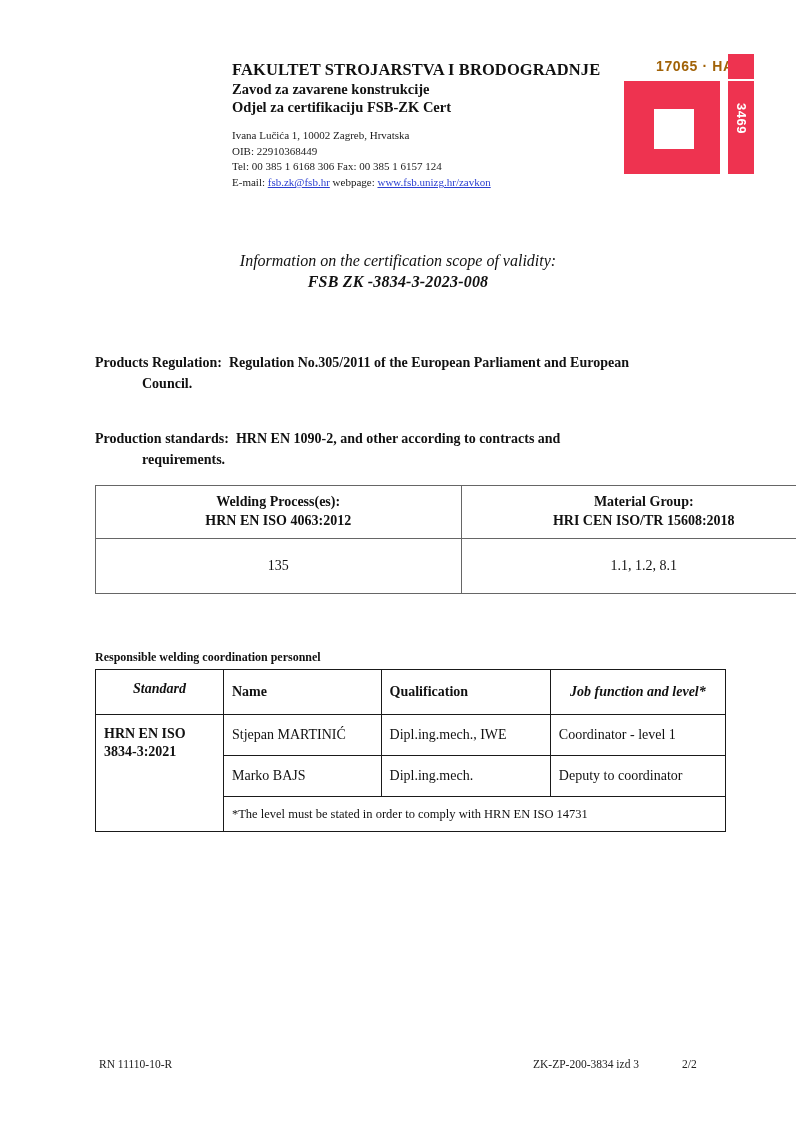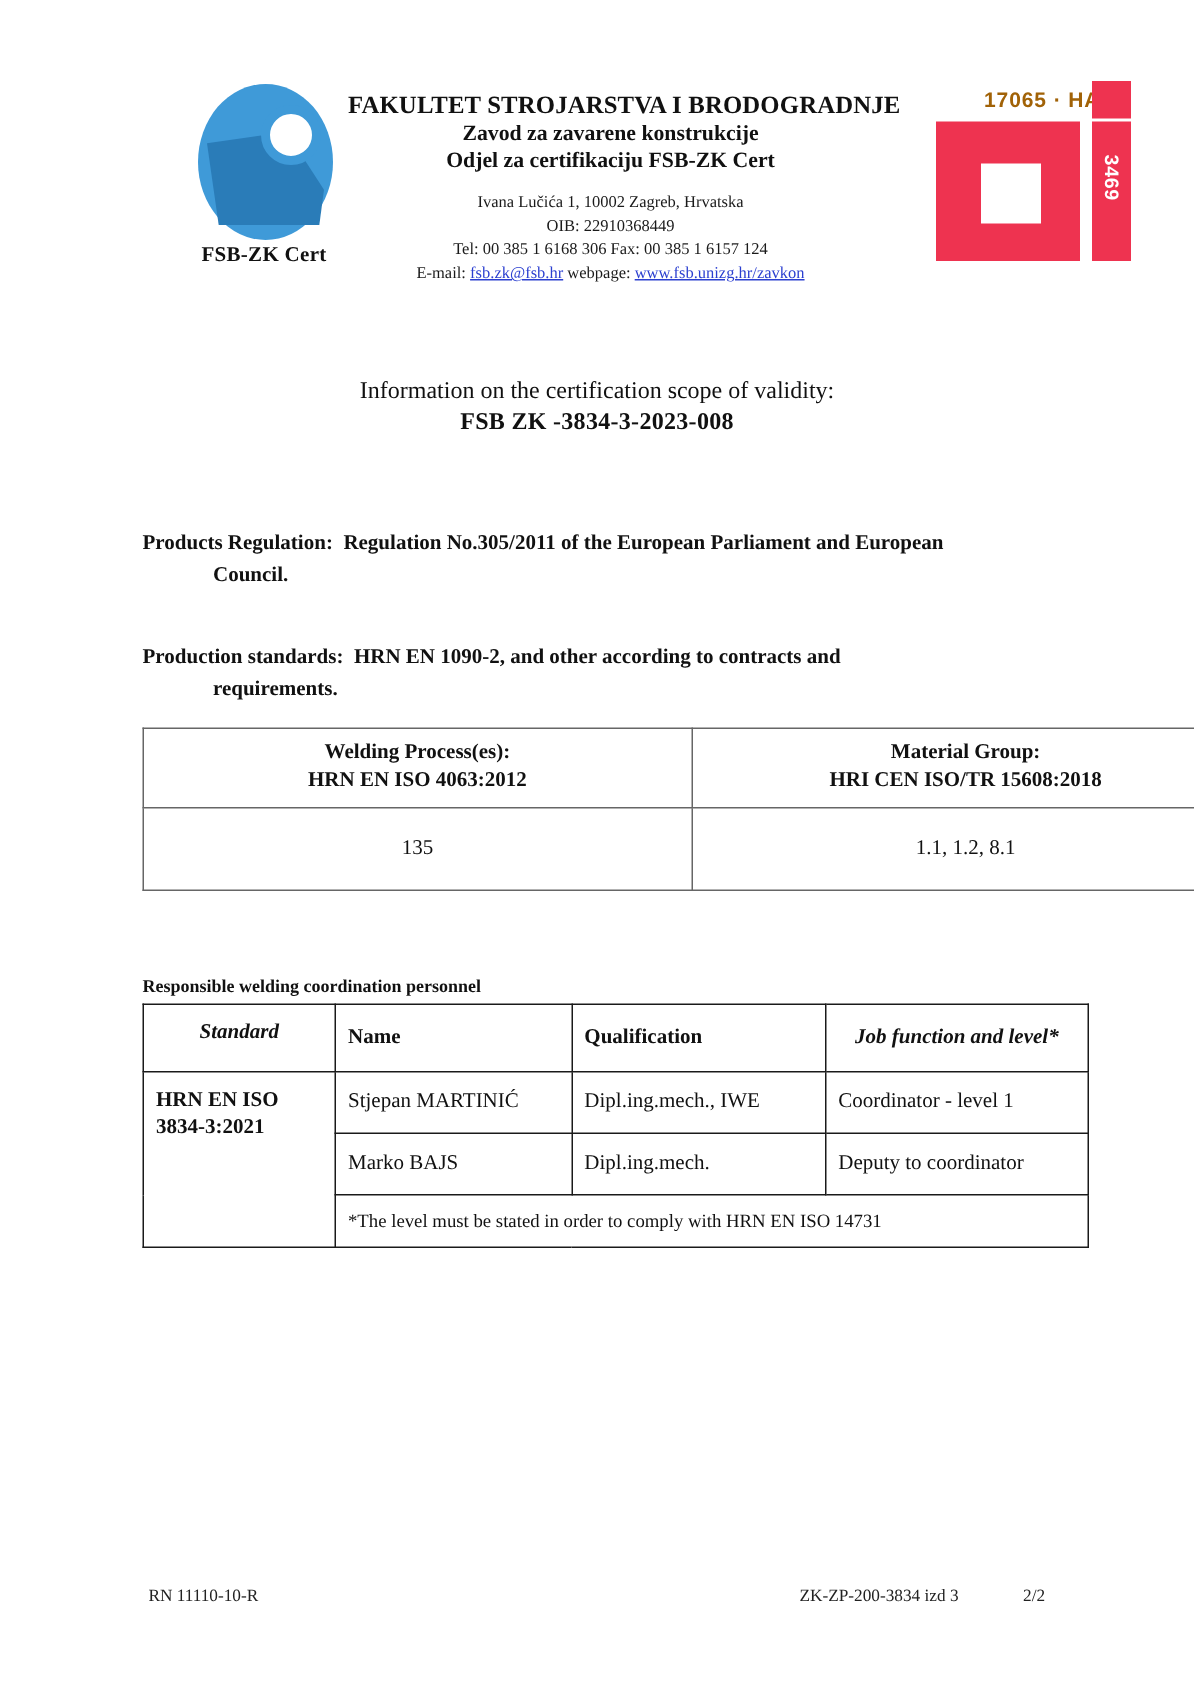--- a/index.html
+++ b/index.html
@@ -75,21 +75,20 @@
     font-size: 14px;
     letter-spacing: 0.2px;
   }
 
   
   .org-block {
     position: absolute;
     left: 232px;
     top: 8px;
     width: 350px;
-    text-align: center;
   }
   .org-line1 {
     font-weight: bold;
     font-size: 16.5px;
     letter-spacing: 0.1px;
     white-space: nowrap;
   }
   .org-line2, .org-line3 {
     font-weight: bold;
     font-size: 14.5px;
@@ -172,20 +171,21 @@
     letter-spacing: 0.5px;
   }
 
   
   .doc-title {
     position: absolute;
     left: 0;
     top: 252px;
     width: 796px;
     text-align: center;
+    font-style: italic;
   }
   .doc-title-line1 {
     font-size: 16px;
   }
   .doc-title-line2 {
     font-size: 16px;
     font-weight: bold;
     margin-top: 3px;
     letter-spacing: 0.2px;
   }
@@ -306,28 +306,20 @@
     top: 0;
   }
 </style>
 </head>
 <body>
 
 <div class="page">
 
   <div class="header">
 
-    <div class="logo-block">
-      <div class="logo-mark">
-        <div class="logo-circle"></div>
-        <div class="logo-poly"></div>
-        <div class="logo-ring"></div>
-      </div>
-      <div class="logo-caption">FSB-ZK Cert</div>
-    </div>
 
     <div class="org-block">
       <div class="org-line1">FAKULTET STROJARSTVA I BRODOGRADNJE</div>
       <div class="org-line2">Zavod za zavarene konstrukcije</div>
       <div class="org-line3">Odjel za certifikaciju FSB-ZK Cert</div>
 
       <div class="contact">
         <div>Ivana Lučića 1, 10002 Zagreb, Hrvatska</div>
         <div>OIB: 22910368449</div>
         <div>Tel: 00 385 1 6168 306  Fax: 00 385 1 6157 124</div>

